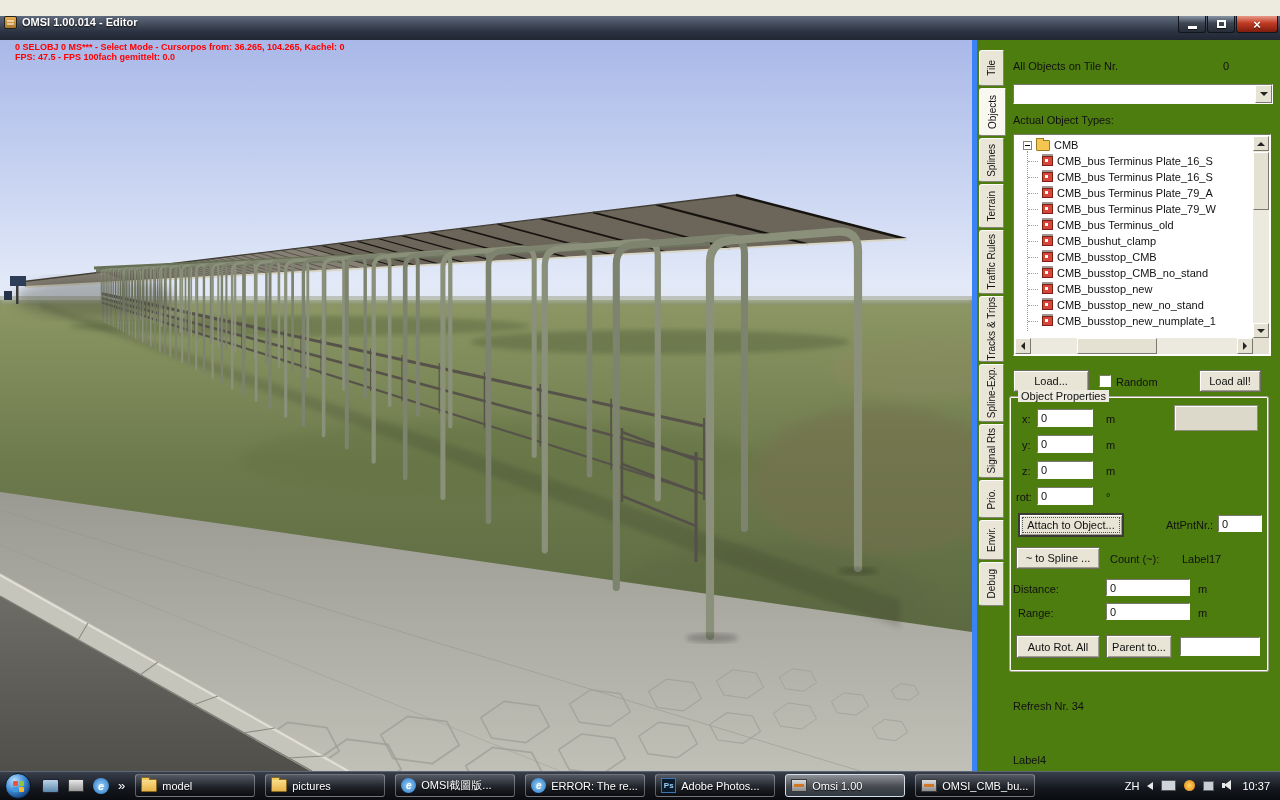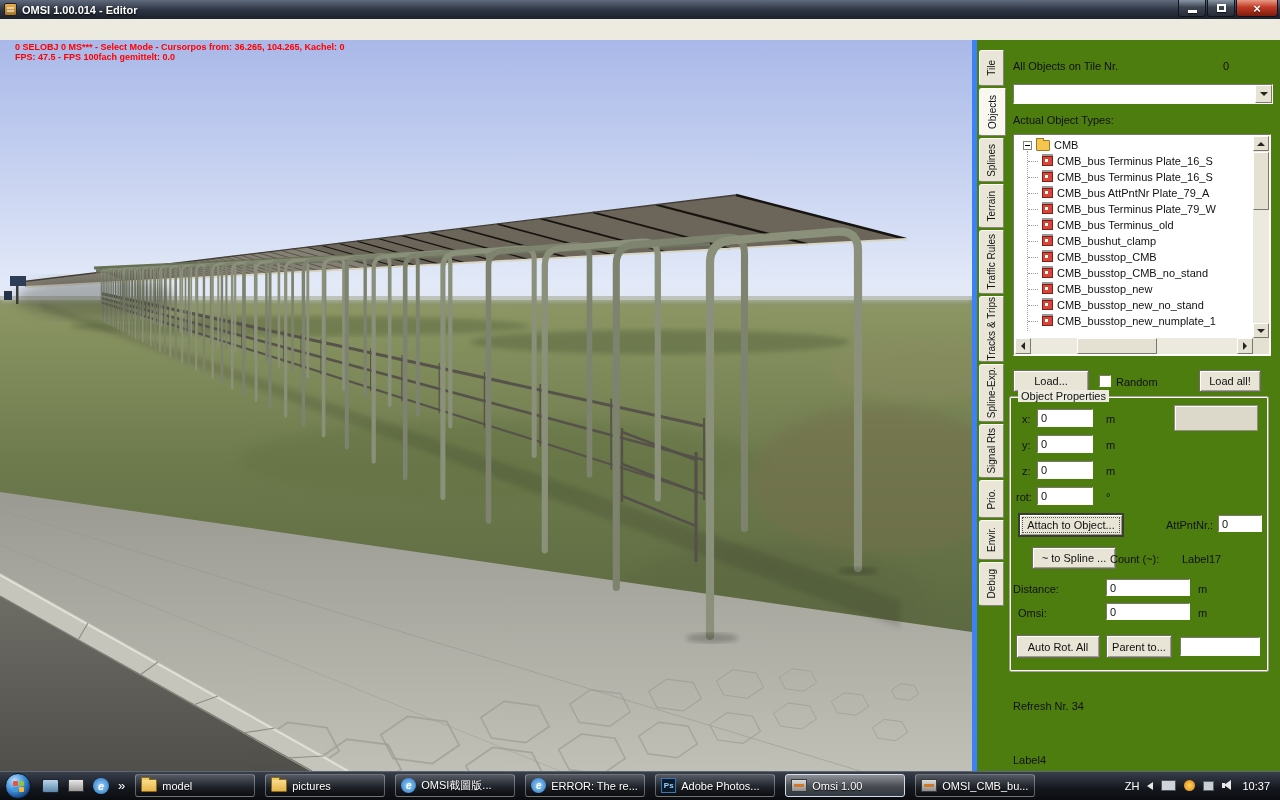--- a/index.html
+++ b/index.html
@@ -1,21 +1,21 @@
 <!DOCTYPE html>
 <html><head>
 <meta charset="utf-8">
 <style>
   *{box-sizing:border-box;margin:0;padding:0}
   body{margin:0;background:#000;font-family:"Liberation Sans",sans-serif}
   .screen{position:relative;width:1280px;height:800px;overflow:hidden;background:#edebdf}
 
   
-  .titlebar{position:absolute;left:0;top:0;width:1280px;height:19px;
-    background:linear-gradient(#5f6a7c,#2c3342 55%,#1c212b);display:flex;align-items:center;color:#fff}
+  .titlebar{position:absolute;left:0;top:16px;width:1280px;height:28px;
+    background:linear-gradient(#5f6a7c,#2c3342 55%,#1c212b);display:flex;color:#fff}
   .app-icon{width:13px;height:13px;margin:0 5px 0 4px;border:1px solid #222;border-radius:2px;
     background:linear-gradient(#e8b04d,#a8762c);position:relative;flex:none}
   .app-icon::after{content:"";position:absolute;left:2px;top:3px;right:2px;height:2px;background:#fff8;box-shadow:0 3px 0 #fff8}
   .win-title{font-size:11px;font-weight:bold;text-shadow:0 1px 2px #000}
   .capbtns{margin-left:auto;display:flex;height:19px;padding-right:2px}
   .cap{width:28px;height:17px;display:flex;align-items:center;justify-content:center;margin-left:1px;
     border:1px solid #10141b;border-top:none;border-radius:0 0 3px 3px;
     background:linear-gradient(#8a95a6,#3d4552 45%,#272d37);cursor:pointer}
   .cap.close{width:42px;background:linear-gradient(#e89a88,#c03a24 45%,#7e1d0e)}
   .g-min{width:9px;height:3px;background:#fff;margin-top:7px;box-shadow:0 1px 1px #0009}
@@ -439,21 +439,21 @@
         <div class="trow titem">
             <span class="obj-icon"></span>
             <span>CMB_bus Terminus Plate_16_S</span>
           </div>
         <div class="trow titem">
             <span class="obj-icon"></span>
             <span>CMB_bus Terminus Plate_16_S</span>
           </div>
         <div class="trow titem">
             <span class="obj-icon"></span>
-            <span>CMB_bus AttPntNr Plate_79_A</span>
+            <span>CMB_bus Terminus Plate_79_A</span>
           </div>
         <div class="trow titem">
             <span class="obj-icon"></span>
             <span>CMB_bus Terminus Plate_79_W</span>
           </div>
         <div class="trow titem">
             <span class="obj-icon"></span>
             <span>CMB_bus Terminus_old</span>
           </div>
         <div class="trow titem">
@@ -524,29 +524,29 @@
       <span class="lbl" style="left:96px;top:68px">m</span>
 
       <span class="lbl" style="left:6px;top:94px">rot:</span>
       <input class="field" style="left: 27px; top: 90px; width: 56px; height: 18px;" value="0">
       <span class="lbl" style="left:96px;top:94px">°</span>
 
       <div class="btn focused" style="left:8px;top:116px;width:106px;height:24px">Attach to Object...</div>
       <span class="lbl" style="left:156px;top:122px">AttPntNr.:</span>
       <input class="field" style="left: 208px; top: 118px; width: 44px; height: 17px;" value="0">
 
-      <div class="btn" style="left:22px;top:150px;width:84px;height:22px">~ to Spline ...</div>
+      <div class="btn" style="left:6px;top:150px;width:84px;height:22px">~ to Spline ...</div>
       <span class="lbl" style="left:100px;top:156px">Count (~):</span>
       <span class="lbl" style="left:172px;top:156px">Label17</span>
 
       <span class="lbl" style="left:3px;top:186px">Distance:</span>
       <input class="field" style="left: 96px; top: 182px; width: 84px; height: 17px;" value="0">
       <span class="lbl" style="left:188px;top:186px">m</span>
 
-      <span class="lbl" style="left:8px;top:210px">Omsi:</span>
+      <span class="lbl" style="left:8px;top:210px">Range:</span>
       <input class="field" style="left: 96px; top: 206px; width: 84px; height: 17px;" value="0">
       <span class="lbl" style="left:188px;top:210px">m</span>
 
       <div class="btn" style="left:6px;top:238px;width:84px;height:23px">Auto Rot. All</div>
       <div class="btn" style="left:96px;top:238px;width:66px;height:23px">Parent to...</div>
       <input class="field" style="left: 170px; top: 240px; width: 80px; height: 19px;" value="">
     </div>
 
     <span class="lbl" style="left:36px;top:660px">Refresh Nr. 34</span>
     <span class="lbl" style="left:36px;top:714px">Label4</span>

